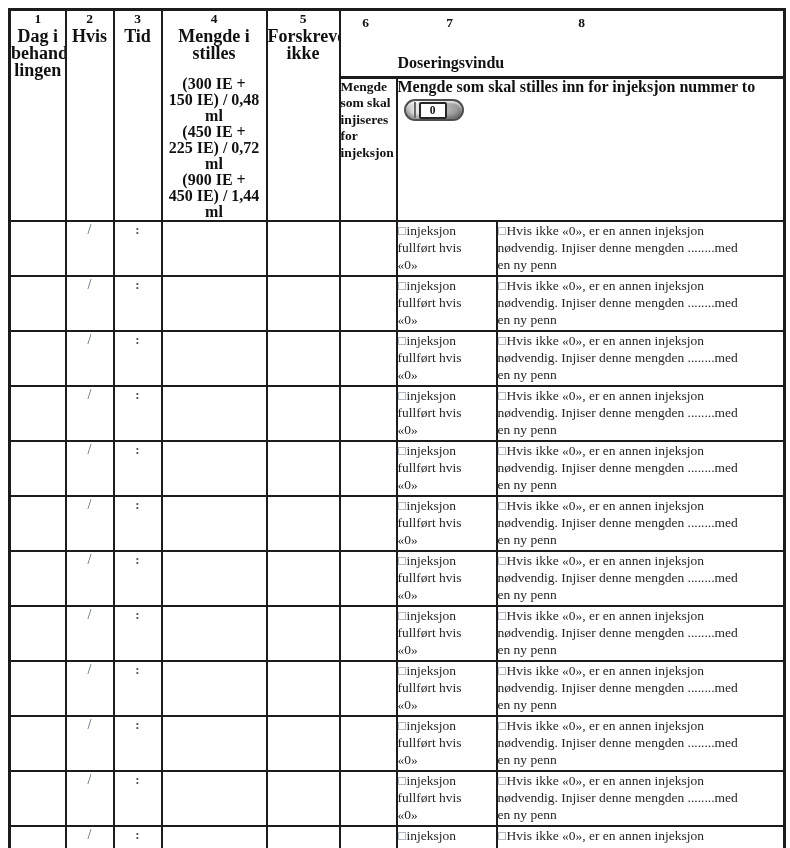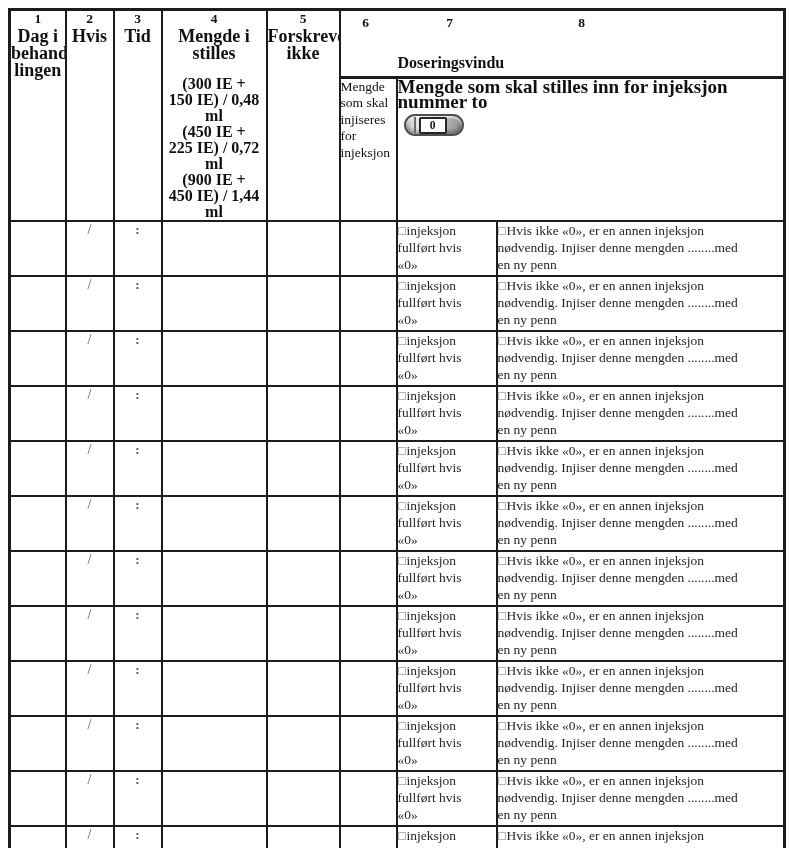--- a/index.html
+++ b/index.html
@@ -24,24 +24,24 @@
   .hc .num{font-size:13.5px;line-height:16.5px;}
   .hc .lbl{font-size:18px;line-height:17px;white-space:pre-line;}
   .hc .sub{font-size:16px;line-height:16px;white-space:pre-line;margin-top:14px;}
 
   th.group{position:relative;}
   .gnum{position:absolute;top:4px;transform:translateX(-50%);font-size:13.5px;}
   .gnum.n6{left:25px;} .gnum.n7{left:109px;} .gnum.n8{left:241px;}
   .glabel{position:absolute;left:57px;bottom:4px;font-size:16px;}
 
   th.c6h{text-align:left;padding:2px 2px 0 4px;}
-  .c6h-label{font-size:13.5px;line-height:16.5px;white-space:pre-line;font-weight:normal;}
+  .c6h-label{font-size:13.5px;line-height:16.5px;white-space:pre-line;font-weight:bold;}
 
   th.c78h{text-align:left;padding:2px 0 0 4px;}
-  .c78-title{font-size:19px;line-height:15px;font-weight:bold;}
+  .c78-title{font-size:16px;line-height:15px;font-weight:bold;}
 
   
   .dose-pill{
     position:relative;margin:5px 0 0 6px;width:60px;height:22px;box-sizing:border-box;
     border:2px solid #4f4f4f;border-radius:11px;
     background:linear-gradient(90deg,#c2c2c2 0%,#e9e9e9 18%,#d8d8d8 40%,#b5b5b5 70%,#8f8f8f 100%);
     box-shadow:inset 0 2px 2px rgba(255,255,255,.7), inset 0 -3px 4px rgba(0,0,0,.35);
   }
   .dose-pill::before{
     content:"";position:absolute;left:8px;top:1px;bottom:1px;width:2px;background:#6a6a6a;

